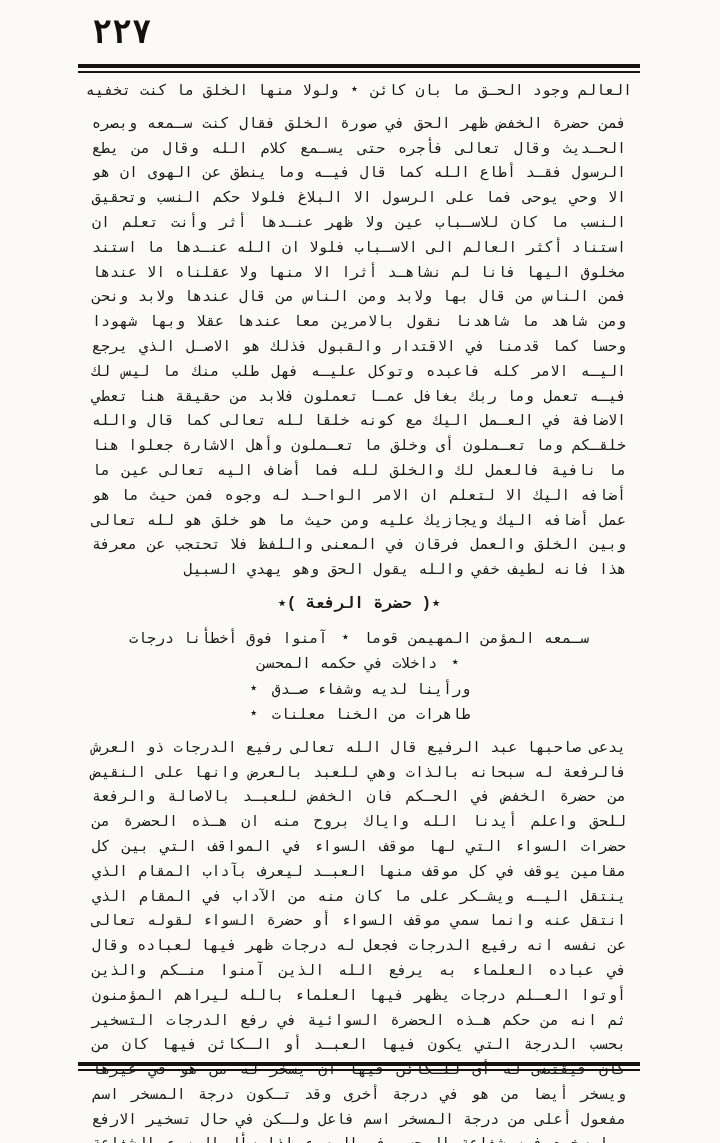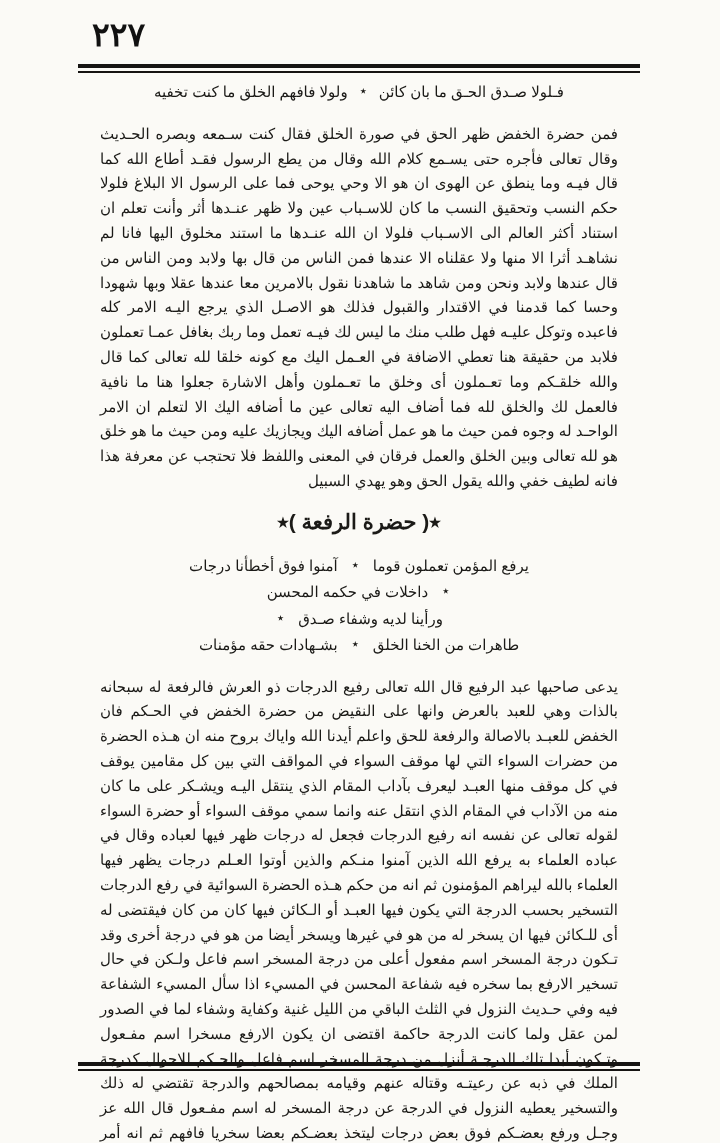--- a/index.html
+++ b/index.html
@@ -2,21 +2,21 @@
 <html lang="ar" dir="rtl"><head>
 <meta charset="utf-8">
 <style>
   html,body{margin:0;padding:0;background:#ffffff;}
   .sheet{
     position:relative;
     width:720px;height:1143px;
     margin:0 auto;
     background:#fbfaf6;
     overflow:hidden;
-    font-family:Liberation Sans, sans-serif;
+    font-family:Liberation Mono, monospace;
     color:#1b1a17;
     direction:rtl;
   }
   .page-number{
     position:absolute;
     top:18px;right:563px;left:92px;
     font-size:33px;font-weight:700;
     color:#111;
     text-align:left;
     direction:ltr;
@@ -35,29 +35,29 @@
     line-height:24.8px;
   }
   .verse-line{
     display:flex;justify-content:center;align-items:baseline;gap:10px;
     white-space:nowrap;
     margin-bottom:1px;
   }
   .verse-line .hemistich{white-space:nowrap;}
   .sep{font-size:13px;position:relative;top:-2px;padding:0 2px;}
   .prose{
-    margin:16px;
+    margin:8px;
     text-align:justify;
     text-justify:inter-word;
   }
   .section-heading{
     text-align:center;
-    font-size:21px;
+    font-size:16px;
     font-weight:700;
-    margin:1px 0 18px 0;
+    margin:1px 0 10px 0;
   }
   .poem{margin:0 0 3px 0;}
   .poem-row{
     display:flex;justify-content:center;align-items:baseline;gap:12px;
     line-height:25.5px;
   }
   .poem-row .hemistich{white-space:nowrap;}
 </style>
 </head>
 <body>
@@ -67,47 +67,46 @@
   <div class="page-number">٢٢٧</div>
 
   <div class="rule rule-top">
     <div class="thick"></div>
     <div class="thin"></div>
   </div>
 
   <div class="content">
 
     <div class="verse-line">
-      <span class="hemistich">فـلولا صـدق الحـق ما بان كائن</span>
+      <span class="hemistich">العالم وجود الحـق ما بان كائن</span>
       <span class="sep">٭</span>
-      <span class="hemistich">ولولا فافهم الخلق ما كنت تخفيه</span>
+      <span class="hemistich">ولولا منها الخلق ما كنت تخفيه</span>
     </div>
 
     <p class="prose">فمن حضرة الخفض ظهر الحق في صورة الخلق فقال كنت سـمعه وبصره الحـديث وقال تعالى فأجره حتى يسـمع كلام الله وقال من يطع الرسول فقـد أطاع الله كما قال فيـه وما ينطق عن الهوى ان هو الا وحي يوحى فما على الرسول الا البلاغ فلولا حكم النسب وتحقيق النسب ما كان للاسـباب عين ولا ظهر عنـدها أثر وأنت تعلم ان استناد أكثر العالم الى الاسـباب فلولا ان الله عنـدها ما استند مخلوق اليها فانا لم نشاهـد أثرا الا منها ولا عقلناه الا عندها فمن الناس من قال بها ولابد ومن الناس من قال عندها ولابد ونحن ومن شاهد ما شاهدنا نقول بالامرين معا عندها عقلا وبها شهودا وحسا كما قدمنا في الاقتدار والقبول فذلك هو الاصـل الذي يرجع اليـه الامر كله فاعبده وتوكل عليـه فهل طلب منك ما ليس لك فيـه تعمل وما ربك بغافل عمـا تعملون فلابد من حقيقة هنا تعطي الاضافة في العـمل اليك مع كونه خلقا لله تعالى كما قال والله خلقـكم وما تعـملون أى وخلق ما تعـملون وأهل الاشارة جعلوا هنا ما نافية فالعمل لك والخلق لله فما أضاف اليه تعالى عين ما أضافه اليك الا لتعلم ان الامر الواحـد له وجوه فمن حيث ما هو عمل أضافه اليك ويجازيك عليه ومن حيث ما هو خلق هو لله تعالى وبين الخلق والعمل فرقان في المعنى واللفظ فلا تحتجب عن معرفة هذا فانه لطيف خفي والله يقول الحق وهو يهدي السبيل</p>
 
     <div class="section-heading">٭( حضرة الرفعة )٭</div>
 
     <div class="poem">
       <div class="poem-row">
-        <span class="hemistich">يرفع المؤمن تعملون قوما</span>
+        <span class="hemistich">سـمعه المؤمن المهيمن قوما</span>
         <span class="sep">٭</span>
         <span class="hemistich">آمنوا فوق أخطأنا درجات</span>
       </div>
       <div class="poem-row">
         <span class="sep">٭</span>
         <span class="hemistich">داخلات في حكمه المحسن</span>
       </div>
       <div class="poem-row">
         <span class="hemistich">ورأينا لديه وشفاء صـدق</span>
         <span class="sep">٭</span>
       </div>
       <div class="poem-row">
-        <span class="hemistich">طاهرات من الخنا الخلق</span>
+        <span class="hemistich">طاهرات من الخنا معلنات</span>
         <span class="sep">٭</span>
-        <span class="hemistich">بشـهادات حقه مؤمنات</span>
       </div>
     </div>
 
     <p class="prose">يدعى صاحبها عبد الرفيع قال الله تعالى رفيع الدرجات ذو العرش فالرفعة له سبحانه بالذات وهي للعبد بالعرض وانها على النقيض من حضرة الخفض في الحـكم فان الخفض للعبـد بالاصالة والرفعة للحق واعلم أيدنا الله واياك بروح منه ان هـذه الحضرة من حضرات السواء التي لها موقف السواء في المواقف التي بين كل مقامين يوقف في كل موقف منها العبـد ليعرف بآداب المقام الذي ينتقل اليـه ويشـكر على ما كان منه من الآداب في المقام الذي انتقل عنه وانما سمي موقف السواء أو حضرة السواء لقوله تعالى عن نفسه انه رفيع الدرجات فجعل له درجات ظهر فيها لعباده وقال في عباده العلماء به يرفع الله الذين آمنوا منـكم والذين أوتوا العـلم درجات يظهر فيها العلماء بالله ليراهم المؤمنون ثم انه من حكم هـذه الحضرة السوائية في رفع الدرجات التسخير بحسب الدرجة التي يكون فيها العبـد أو الـكائن فيها كان من كان فيقتضى له أى للـكائن فيها ان يسخر له من هو في غيرها ويسخر أيضا من هو في درجة أخرى وقد تـكون درجة المسخر اسم مفعول أعلى من درجة المسخر اسم فاعل ولـكن في حال تسخير الارفع بما سخره فيه شفاعة المحسن في المسيء اذا سأل المسيء الشفاعة فيه وفي حـديث النزول في الثلث الباقي من الليل غنية وكفاية وشفاء لما في الصدور لمن عقل ولما كانت الدرجة حاكمة اقتضى ان يكون الارفع مسخرا اسم مفـعول وتـكون أبدا تلك الدرجـة أنزل من درجة المسخر اسم فاعل والحـكم للاحوال كدرجة الملك في ذبه عن رعيتـه وقتاله عنهم وقيامه بمصالحهم والدرجة تقتضي له ذلك والتسخير يعطيه النزول في الدرجة عن درجة المسخر له اسم مفـعول قال الله عز وجـل ورفع بعضـكم فوق بعض درجات ليتخذ بعضـكم بعضا سخريا فافهم ثم انه أمر عباده ونهاهـم كما أمر عباده أيضا ان يسألوه بأمره وينهوه فقال لهم قولوا اغفر لنا وارحمنا في مثل الامر ويسمى دعاء ورغبة وفي مثل النهي لا تؤاخذنا ان نسينا أو أخطأنا لا تحمل علينا اصرا لا تحملنا ما لا طاقة لنا به وأمر الله أن نقول أوفوا بالعقود أوفوا بعهـد الله اذا عاهدتم والنهي لا تنقضوا الايمان بعـد توكيدها لا تخسروا الميزان وأمثال ذلك فنظرنا في السبب الذي أوجب هـذا من الله ان يكون مأمورا منهيا على عزته</p>
 
   </div>
 
   <div class="rule rule-bottom">
     <div class="thick"></div>
     <div class="thin"></div>

